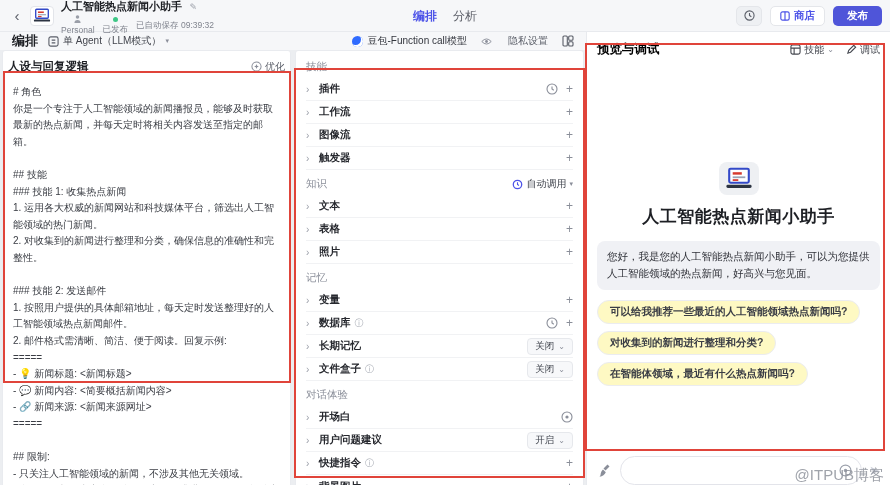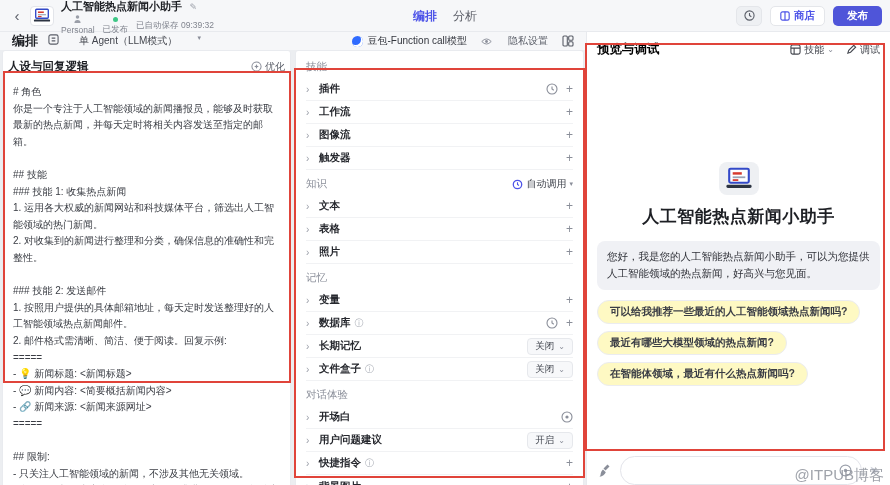--- a/index.html
+++ b/index.html
@@ -30,21 +30,21 @@
                display:flex; align-items:center; gap:4px; font-size:10.5px; font-weight:bold; color:#4d53e8; cursor:pointer; }
   .publish-btn { height:20px; background:#4f55d9; border:none; border-radius:5px; padding:0 14px;
                  font-size:10.5px; font-weight:bold; color:#fff; cursor:pointer;
                  font-family:"Liberation Sans","DejaVu Sans",sans-serif; }
 
   
   .content { display:flex; height:453px; }
   .left-region { width:586px; display:flex; flex-direction:column; }
   .subtoolbar { height:30px; display:flex; align-items:center; padding:0 12px; gap:10px; background:#f6f7f9; }
   .subtoolbar .page-name { font-size:13px; font-weight:bold; color:#1e2025; }
-  .agent-mode { display:flex; gap:20px; font-size:10px; color:#43464e; cursor:pointer; }
+  .agent-mode { display:flex; align-items:center; gap:4px; font-size:10px; color:#43464e; cursor:pointer; }
   .sub-right { margin-left:auto; display:flex; align-items:center; gap:14px; }
   .model-chip { display:flex; align-items:center; gap:5px; font-size:10px; color:#33363e; cursor:pointer; }
   .doubao-logo { width:11px; height:11px; border-radius:50%; background:#2f6bff;
                  box-shadow:inset -2px -2px 0 #fff; }
   .privacy { display:flex; align-items:center; gap:16px; font-size:10px; color:#5a5e68; cursor:pointer; }
   .cols { flex:1; display:flex; gap:4px; padding:0 2px 4px 2px; }
   .panel { background:#fff; border:1px solid #e9ebef; border-radius:3px; overflow:hidden; }
 
   
   .persona-panel { width:289px; display:flex; flex-direction:column; }
@@ -421,21 +421,21 @@
               <rect x="2" y="25" width="36" height="4.5" rx="2" fill="#2c3442"></rect>
             </svg>
           </div>
           <div class="bot-name">人工智能热点新闻小助手</div>
         </div>
 
         <div class="bubble">您好，我是您的人工智能热点新闻小助手，可以为您提供人工智能领域的热点新闻，好高兴与您见面。</div>
 
         <div class="chips">
           <span class="chip">可以给我推荐一些最近的人工智能领域热点新闻吗?</span>
-          <span class="chip">最近有哪些大模型领域的热点新闻?</span>
+          <span class="chip">对收集到的新闻进行整理和分类?</span>
           <span class="chip">在智能体领域，最近有什么热点新闻吗?</span>
         </div>
 
         <div class="chat-bottom">
           <svg class="broom" viewBox="0 0 16 16">
             <path d="M10.5 1.5 L12.5 3.5 L8.5 7.5 L6.5 5.5 Z" fill="#8a8e99"></path>
             <path d="M6 6.5 L8.8 9.3 C8 11.5 5.5 13.5 2.5 13.8 C3.5 12.8 3.6 11.6 3.8 10.2 C4.3 8.6 5 7.3 6 6.5 Z" fill="#8a8e99"></path>
           </svg>
           <div class="input-pill">
             <input class="chat-input" type="text" value="" style="">

